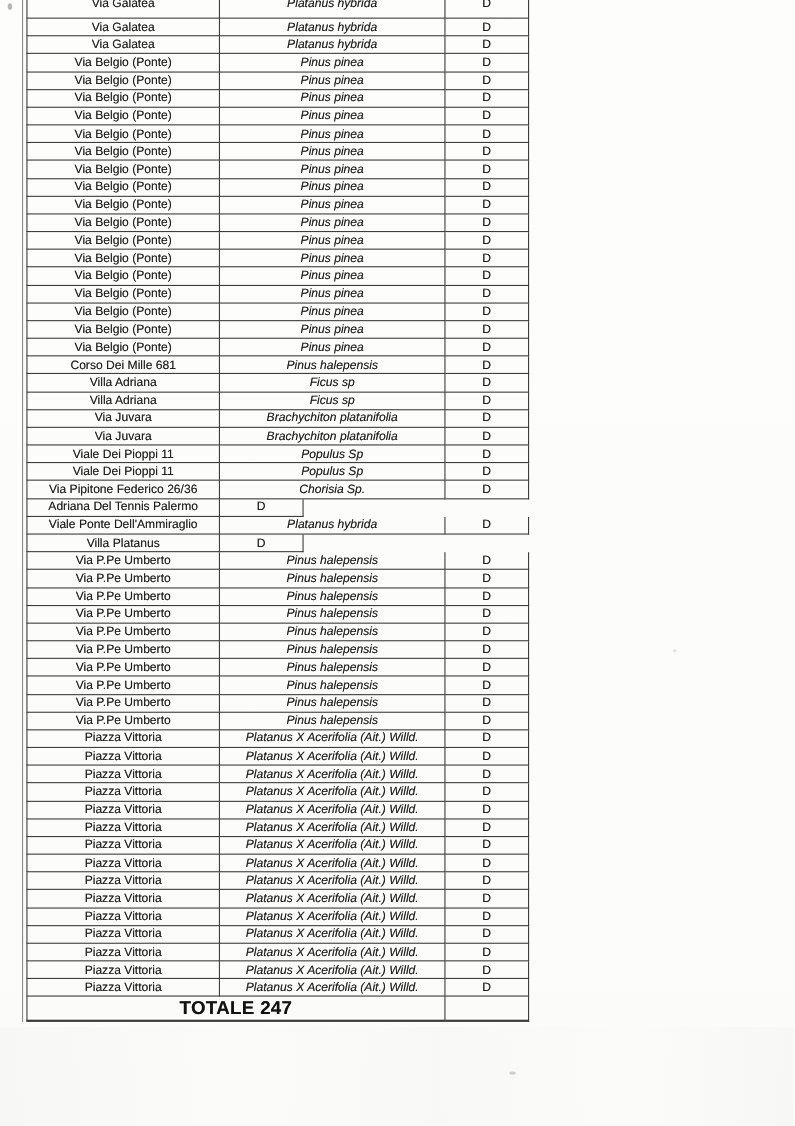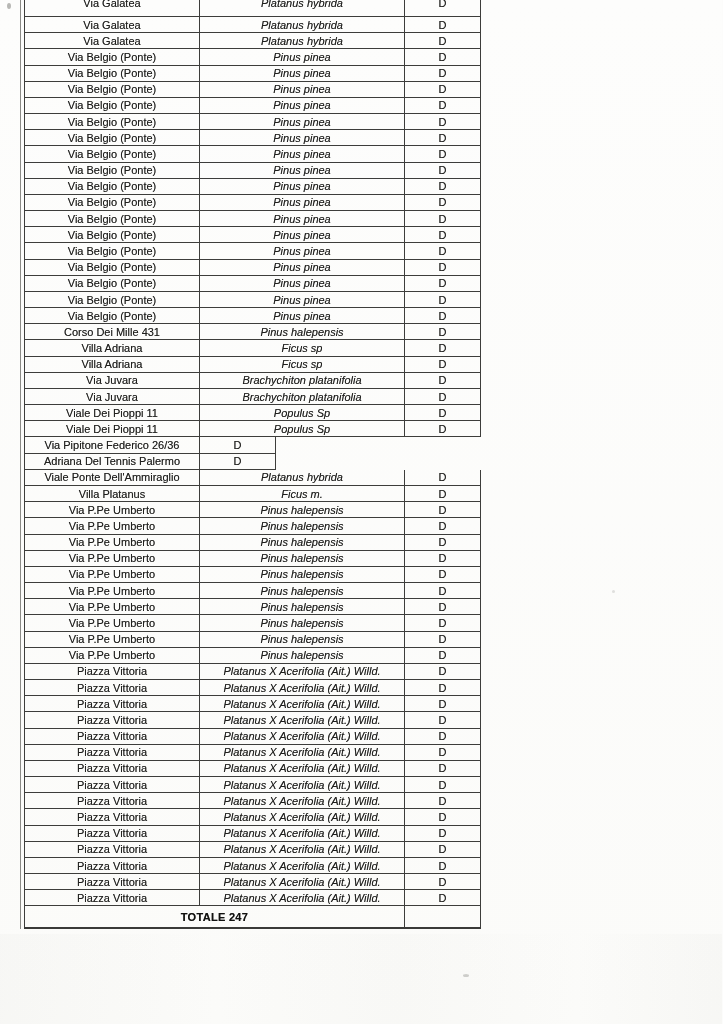--- a/index.html
+++ b/index.html
@@ -26,21 +26,21 @@
     text-shadow:0 0 .4px rgba(20,20,20,.55);
   }
   .c1 { width:176px; border-left:1px solid #3d3d3b; }
   .c2 { width:205px; font-style:italic; }
   .c3 { width:76px; }
   .frow { display:flex; height:23px; }
   .fmain {
     box-sizing:border-box; width:381px;
     border-left:1px solid #3d3d3b; border-right:1px solid #3d3d3b; border-bottom:2px solid #3a3a38;
     display:flex; align-items:center; justify-content:center;
-    font-weight:bold; font-size:11px; color:#121210; letter-spacing:.3px;
+    font-weight:bold; font-size:17px; color:#121210; letter-spacing:.3px;
     text-shadow:0 0 .5px rgba(0,0,0,.6);
   }
   .fempty {
     box-sizing:border-box; width:76px;
     border-right:1px solid #3d3d3b; border-bottom:2px solid #3a3a38;
   }
   
   .speck { position:absolute; border-radius:50%; }
   .speck.s1 { left:7px;  top:3px;   width:4px; height:6px; background:rgba(100,100,96,.45); }
   .speck.s2 { left:463px; top:974px; width:6px; height:3px; background:rgba(120,120,116,.35); }
@@ -176,21 +176,21 @@
     <div class="cell c3">D</div>
   </div>
 
   <div class="row">
     <div class="cell c1">Via Belgio (Ponte)</div>
     <div class="cell c2">Pinus pinea</div>
     <div class="cell c3">D</div>
   </div>
 
   <div class="row">
-    <div class="cell c1">Corso Dei Mille 431</div>
+    <div class="cell c1">Corso Dei Mille 681</div>
     <div class="cell c2">Pinus halepensis</div>
     <div class="cell c3">D</div>
   </div>
 
   <div class="row">
     <div class="cell c1">Villa Adriana</div>
     <div class="cell c2">Ficus sp</div>
     <div class="cell c3">D</div>
   </div>
 
@@ -219,37 +219,37 @@
   </div>
 
   <div class="row">
     <div class="cell c1">Viale Dei Pioppi 11</div>
     <div class="cell c2">Populus Sp</div>
     <div class="cell c3">D</div>
   </div>
 
   <div class="row">
     <div class="cell c1">Via Pipitone Federico 26/36</div>
+    <div class="cell c2">Chorisia Sp.</div>
     <div class="cell c3">D</div>
   </div>
 
   <div class="row">
     <div class="cell c1">Adriana Del Tennis Palermo</div>
     <div class="cell c3">D</div>
   </div>
 
   <div class="row">
     <div class="cell c1">Viale Ponte Dell'Ammiraglio</div>
     <div class="cell c2">Platanus hybrida</div>
     <div class="cell c3">D</div>
   </div>
 
   <div class="row">
     <div class="cell c1">Villa Platanus</div>
-    <div class="cell c2">Ficus m.</div>
     <div class="cell c3">D</div>
   </div>
 
   <div class="row">
     <div class="cell c1">Via P.Pe Umberto</div>
     <div class="cell c2">Pinus halepensis</div>
     <div class="cell c3">D</div>
   </div>
 
   <div class="row">

